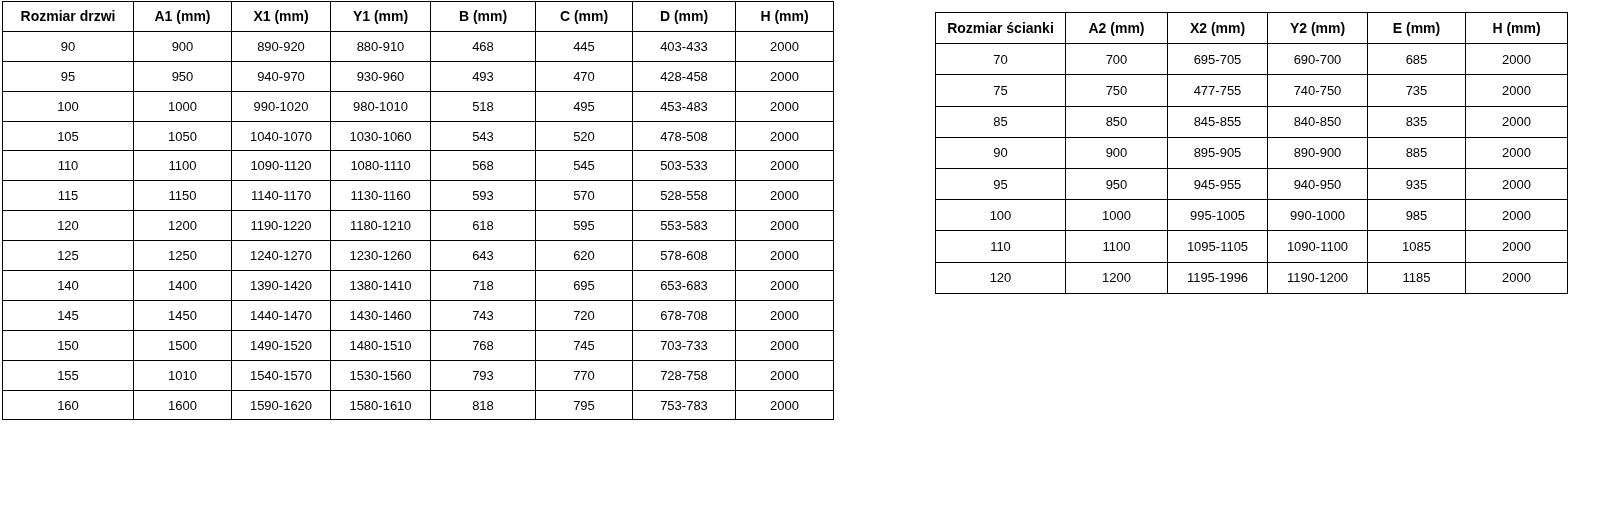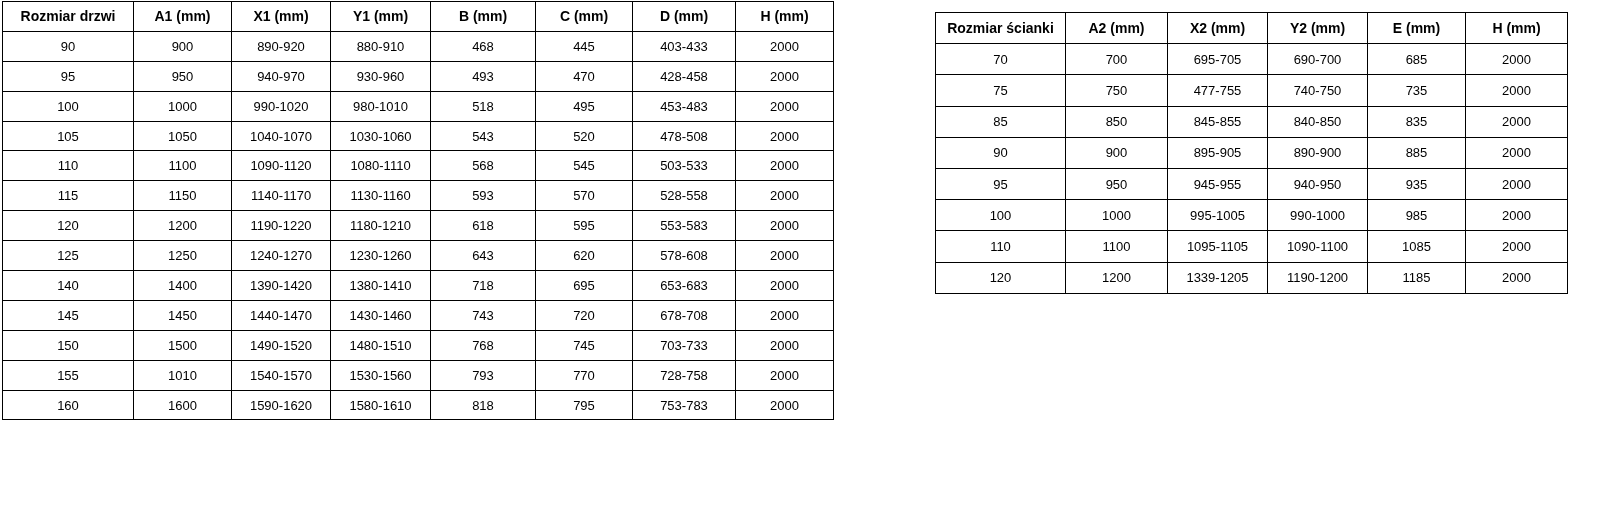--- a/index.html
+++ b/index.html
@@ -277,20 +277,20 @@
           <td>110</td>
           <td>1100</td>
           <td>1095-1105</td>
           <td>1090-1100</td>
           <td>1085</td>
           <td>2000</td>
         </tr>
         <tr>
           <td>120</td>
           <td>1200</td>
-          <td>1339-1205</td>
+          <td>1195-1996</td>
           <td>1190-1200</td>
           <td>1185</td>
           <td>2000</td>
         </tr>
       </tbody>
     </table>
 </div>
 
 </body></html>

